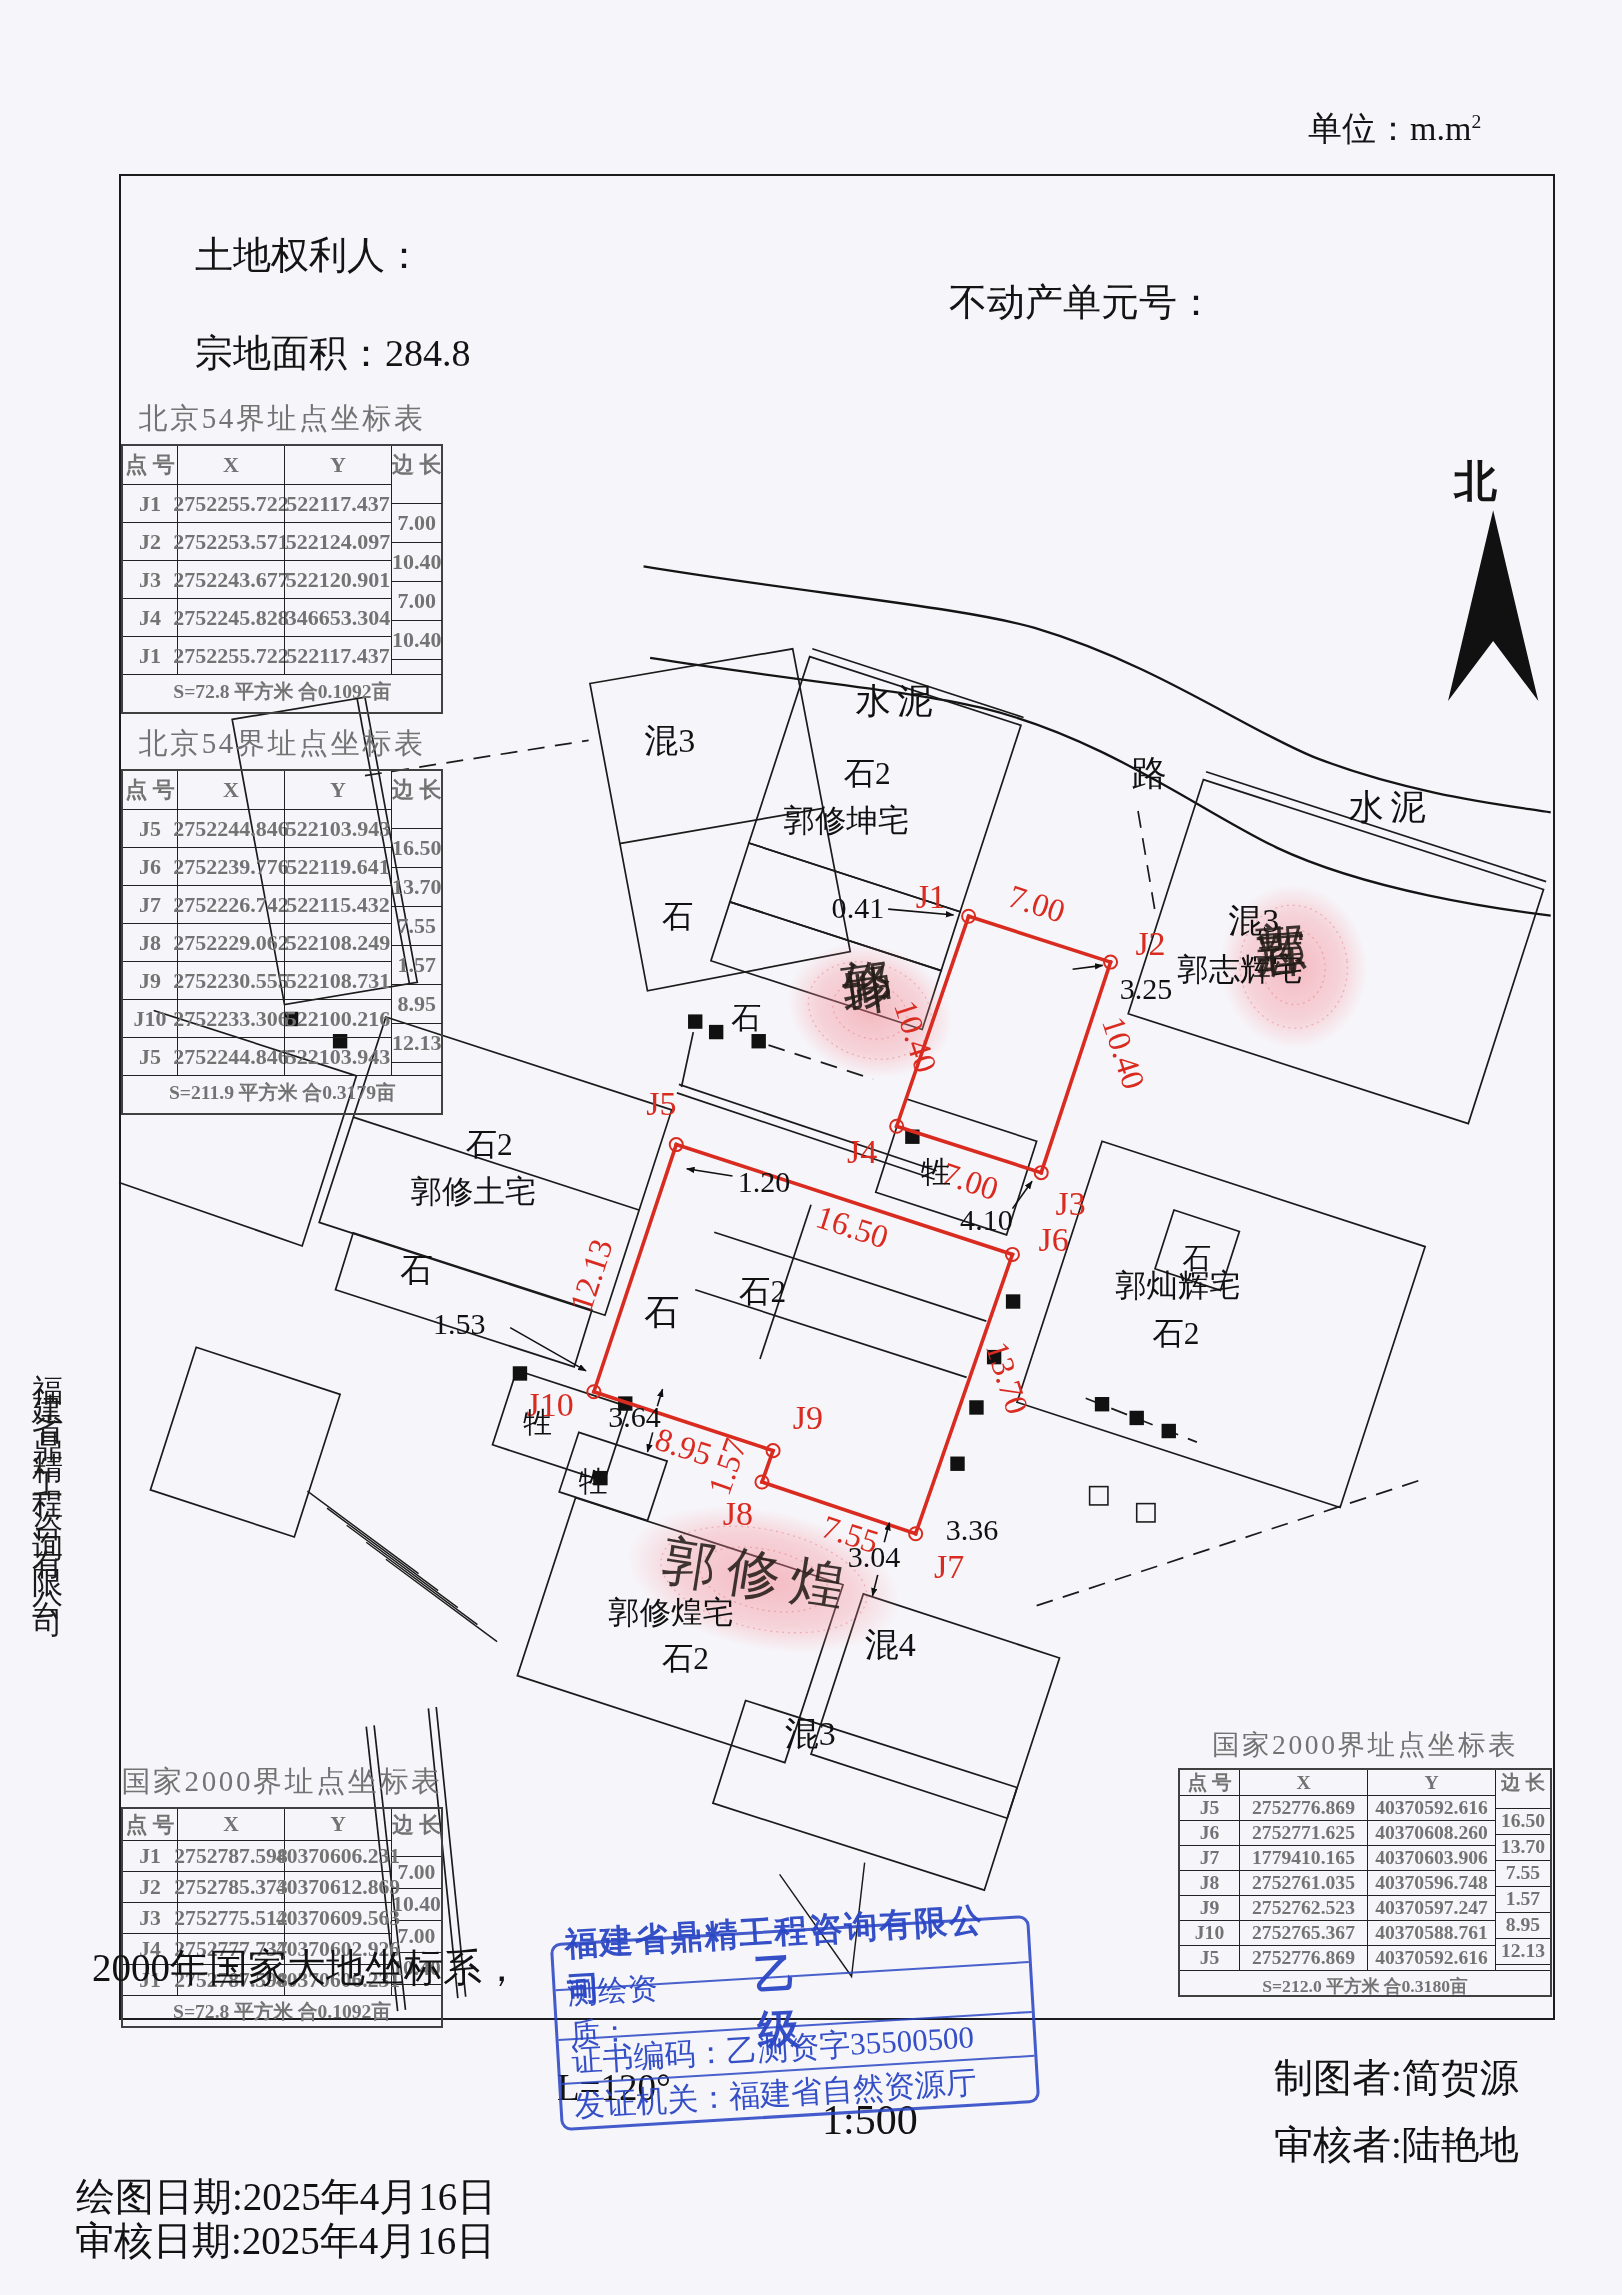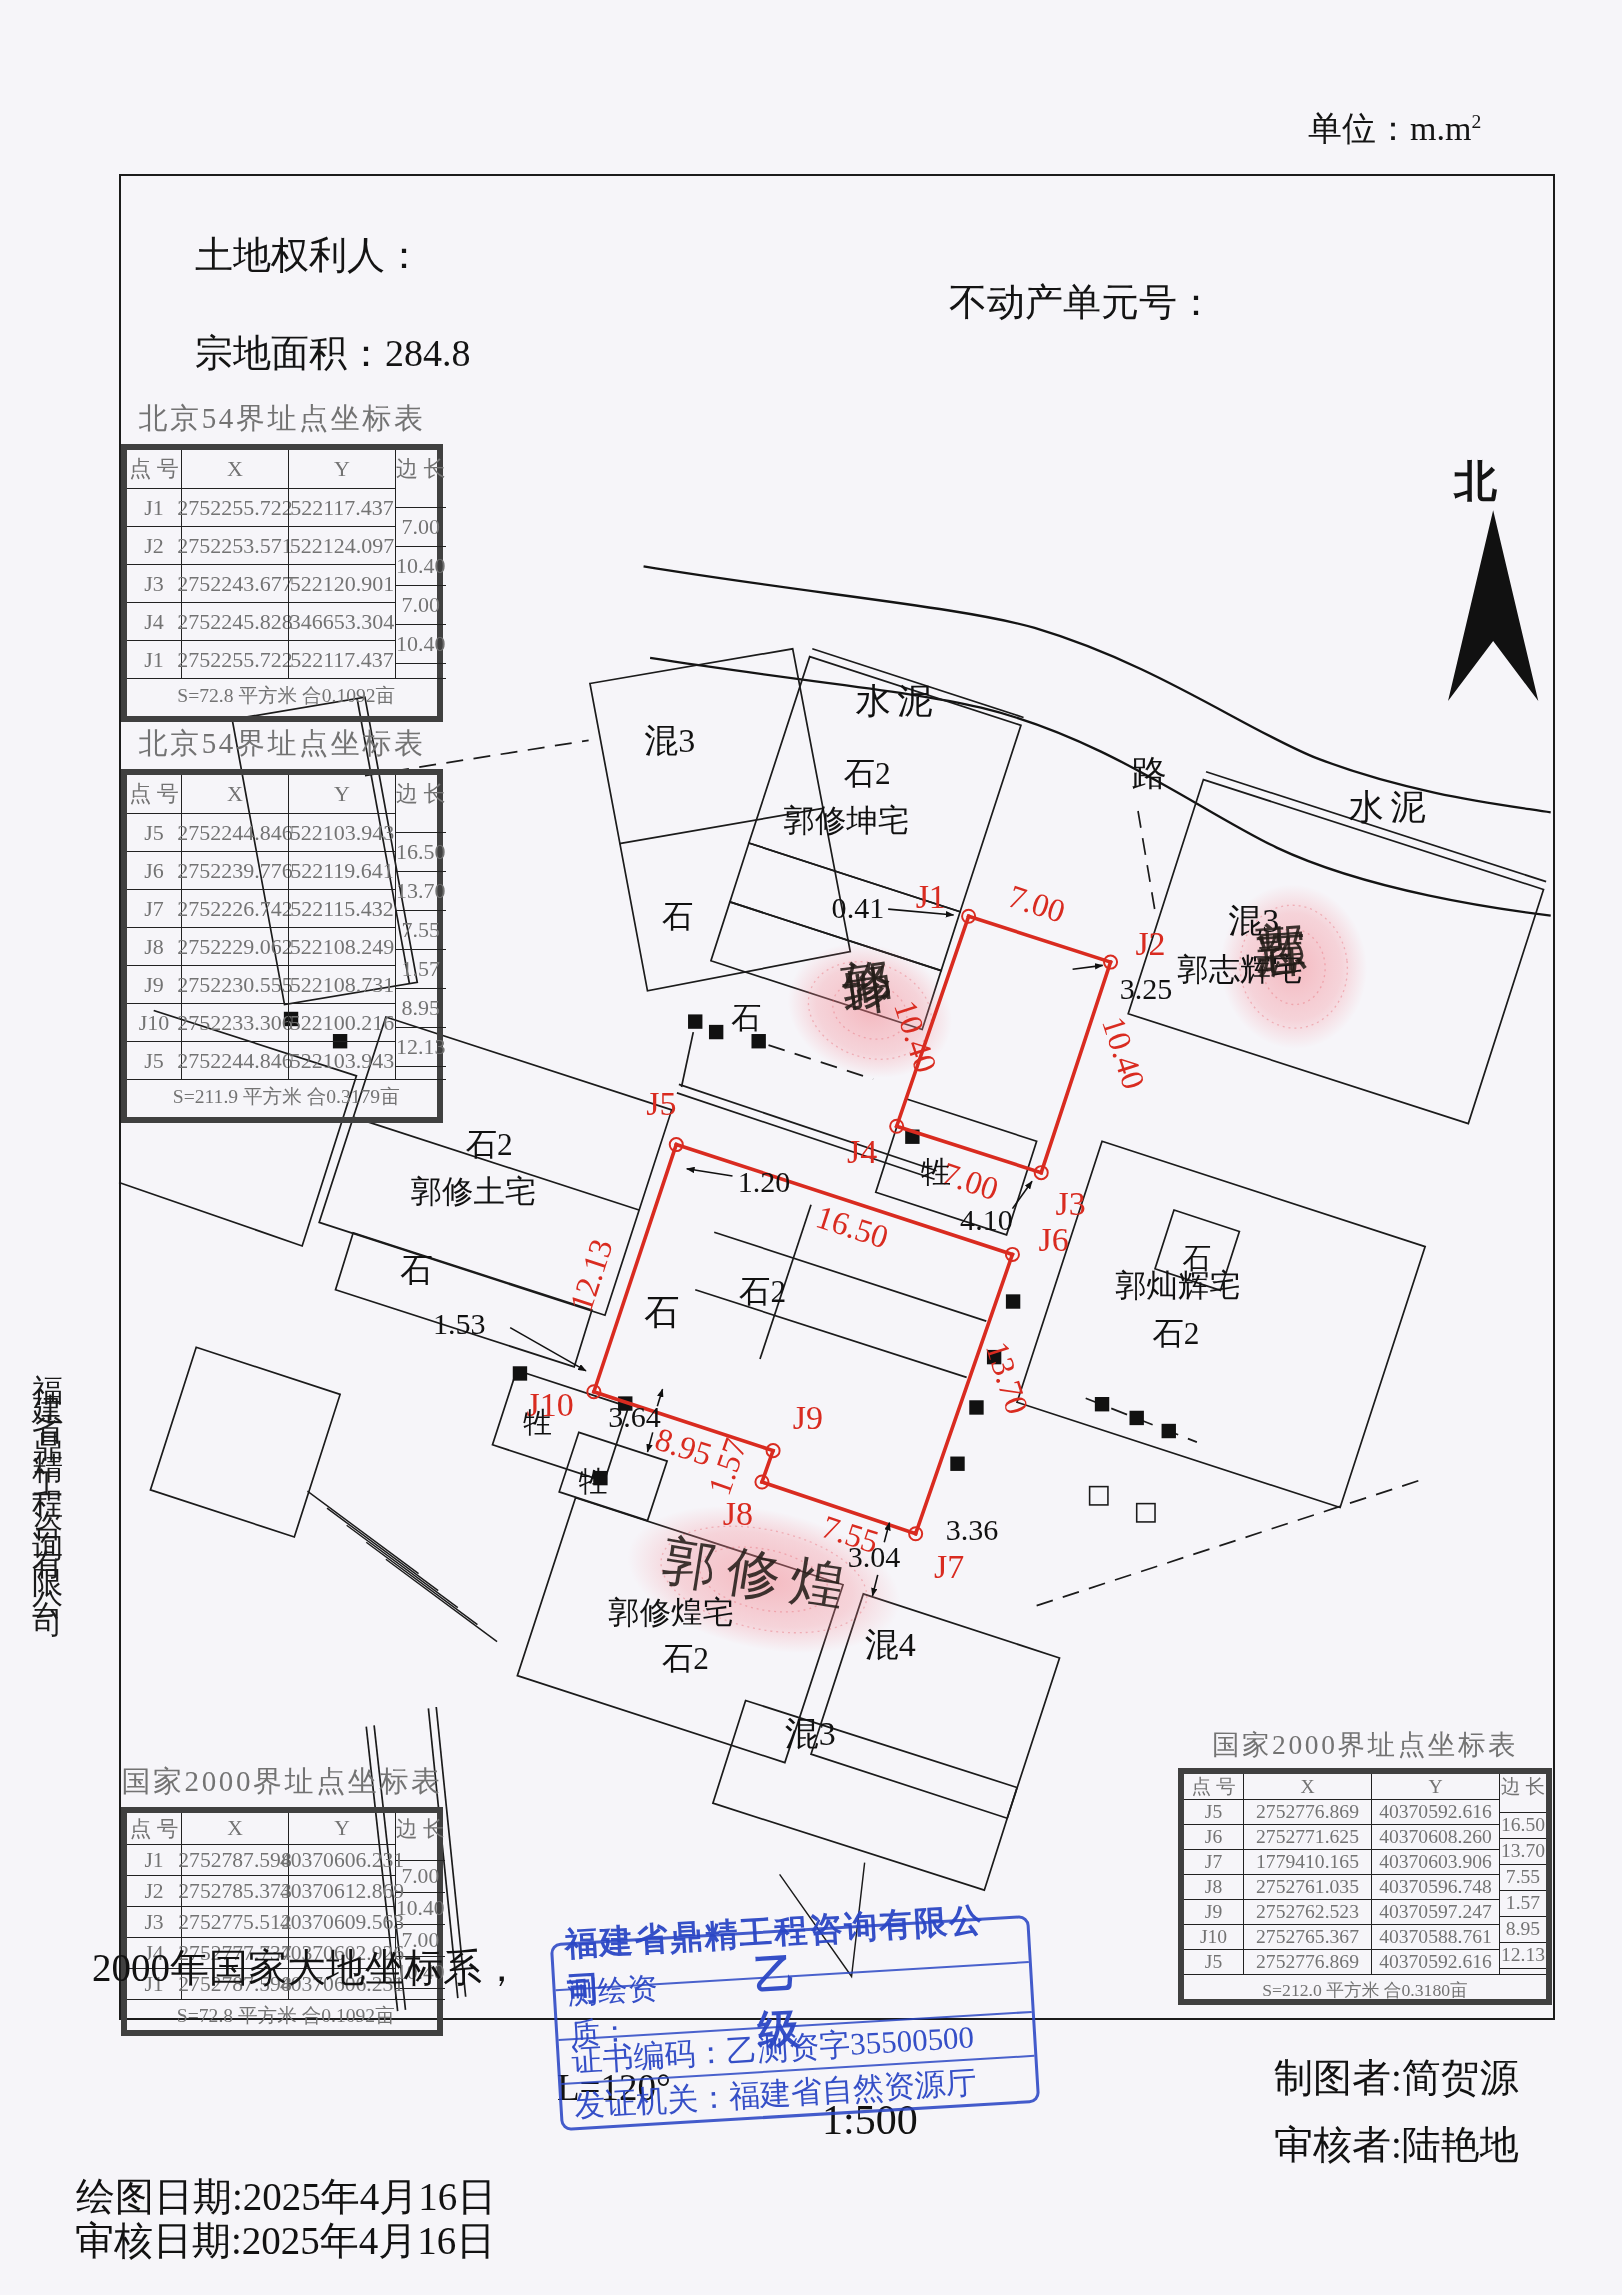--- a/index.html
+++ b/index.html
@@ -13,22 +13,22 @@
   #unit sup{font-size:19.6px;}
   #owner{left:195px;top:230px;font-size:38px;}
   #area{left:195px;top:328px;font-size:38px;}
   #estate{left:949px;top:277px;font-size:38px;}
   #north-label{left:1454px;top:453px;font-size:43px;font-weight:600;}
   
   #frame{left:119px;top:174px;width:1432px;height:1842px;border:2px solid #1c1c1c;}
   
   .tbl{position:absolute;--rh:38px;font-size:22px;color:#737373;}
   .tbl .ttl{text-align:center;font-size:29px;letter-spacing:2.6px;margin-bottom:5.2px;}
-  .tbl .grid{display:grid;border:6px solid #404040;grid-template-columns:54px 107px 107px 1fr;
-             grid-auto-rows:var(--rh);background:transparent;}
+  .tbl .grid{display:grid;border:2px solid #404040;grid-template-columns:54px 107px 107px 1fr;
+             grid-auto-rows:var(--rh);background:transparent;font-weight:bold;}
   .tbl.wide .grid{grid-template-columns:59px 128px 128px 1fr;}
   .cell{display:flex;align-items:center;justify-content:center;border-top:1.3px solid #222;}
   .cell.cl{border-left:1.3px solid #222;}
   .cell.hdr{border-top:none;}
   .lencol{grid-column:4;border-left:1.3px solid #222;display:flex;flex-direction:column;}
   .lsp{height:calc(var(--rh)/2);border-bottom:1.3px solid #222;}
   .lcell{height:var(--rh);border-bottom:1.3px solid #222;display:flex;align-items:center;justify-content:center;}
   .lend{flex:1;}
   .sumrow{grid-column:1/5;border-top:1.6px solid #222;display:flex;align-items:center;
           justify-content:center;font-size:19.6px;height:33px;}

